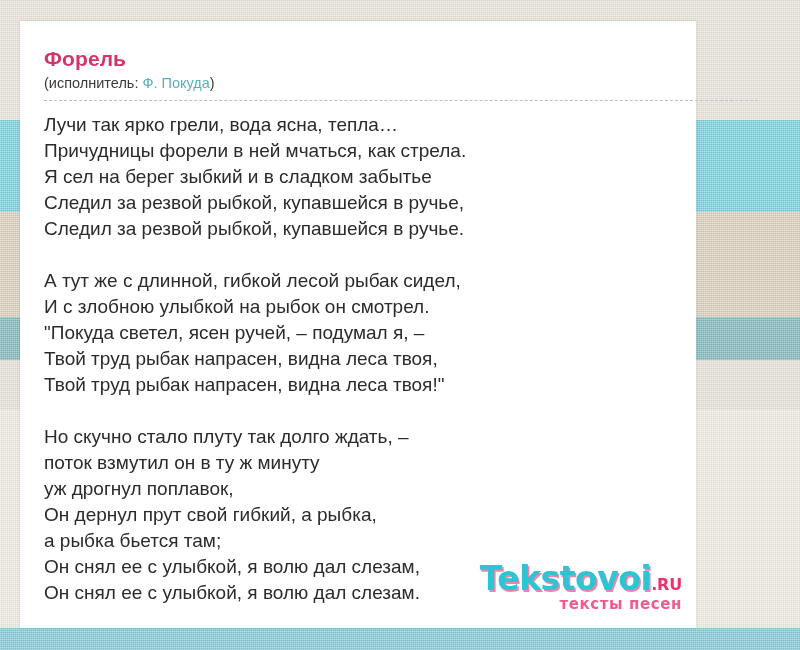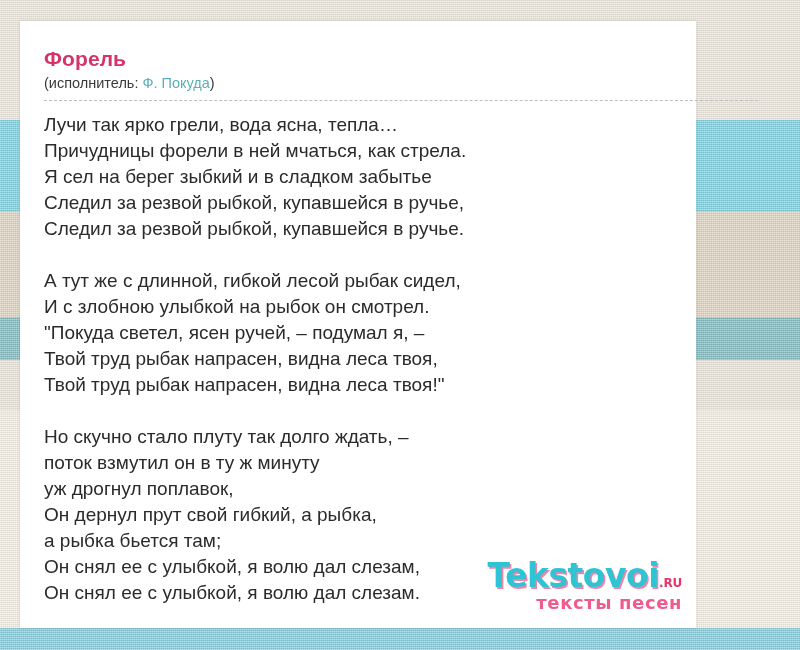--- a/index.html
+++ b/index.html
@@ -118,30 +118,30 @@
     font-family: "DejaVu Sans", sans-serif;
     font-size: 33px;
     font-weight: bold;
     color: #2ec4d4;
     letter-spacing: -0.5px;
     line-height: 1;
     text-shadow: 1.5px 1.5px 0 rgba(233, 30, 99, .55);
     white-space: nowrap;
   }
   .logo-tld {
-    font-size: 12px;
+    font-size: 16px;
     font-weight: bold;
     color: #e8336b;
     letter-spacing: -0.2px;
     text-shadow: none;
     vertical-align: baseline;
   }
   .logo-sub {
     font-family: "DejaVu Sans", sans-serif;
-    font-size: 18px;
+    font-size: 15px;
     font-weight: bold;
     color: #f05a8c;
     letter-spacing: .6px;
     margin-top: 2px;
     white-space: nowrap;
   }
 </style>
 </head>
 <body>
 

